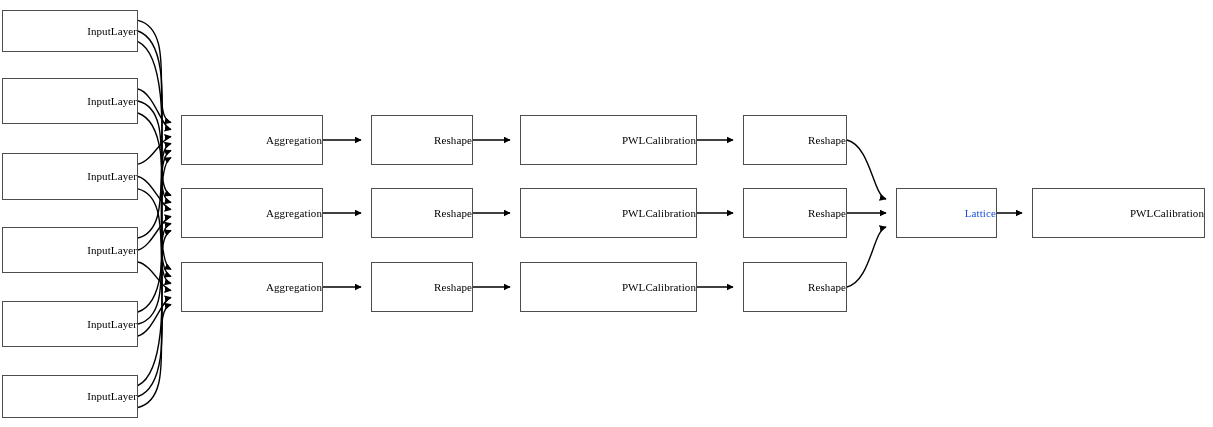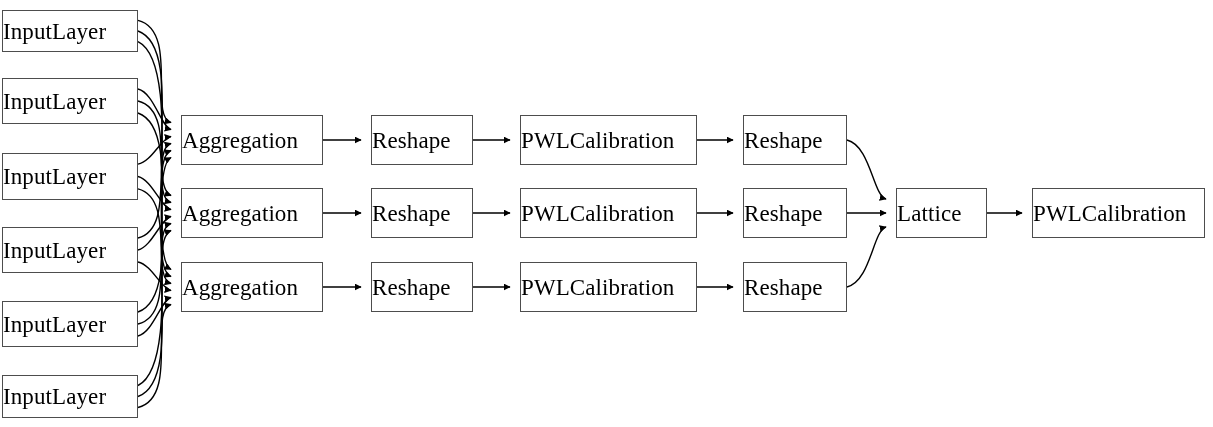--- a/index.html
+++ b/index.html
@@ -26,22 +26,22 @@
     pointer-events: none;
   }
   .node {
     position: absolute;
     box-sizing: border-box;
     border: 1px solid #4d4d4d;
     background: #ffffff;
     color: #000000;
     display: flex;
     align-items: center;
-    justify-content: flex-start;
-    font-size: 23px;
+    justify-content: flex-end;
+    font-size: 11px;
     line-height: 1;
     white-space: nowrap;
     z-index: 2;
   }
   .node .label {
     display: block;
     letter-spacing: 0.1px;
   }
 </style>
 </head>
@@ -135,19 +135,19 @@
     </div>
     <div class="node" style="left: 743px; top: 115px; width: 104px; height: 50px; border-color: rgb(77, 77, 77); background: rgb(255, 255, 255); color: rgb(0, 0, 0);">
       <span class="label">Reshape</span>
     </div>
     <div class="node" style="left: 743px; top: 188px; width: 104px; height: 50px; border-color: rgb(77, 77, 77); background: rgb(255, 255, 255); color: rgb(0, 0, 0);">
       <span class="label">Reshape</span>
     </div>
     <div class="node" style="left: 743px; top: 262px; width: 104px; height: 50px; border-color: rgb(77, 77, 77); background: rgb(255, 255, 255); color: rgb(0, 0, 0);">
       <span class="label">Reshape</span>
     </div>
-    <div class="node" style="left: 896px; top: 188px; width: 91px; height: 50px; border-color: rgb(77, 77, 77); background: rgb(255, 255, 255); color: #000000;">
+    <div class="node" style="left: 896px; top: 188px; width: 101px; height: 50px; border-color: rgb(77, 77, 77); background: rgb(255, 255, 255); color: #1d4ed8;">
       <span class="label">Lattice</span>
     </div>
     <div class="node" style="left: 1032px; top: 188px; width: 173px; height: 50px; border-color: rgb(77, 77, 77); background: rgb(255, 255, 255); color: rgb(0, 0, 0);">
       <span class="label">PWLCalibration</span>
     </div>
   </div>
 
 </body></html>

